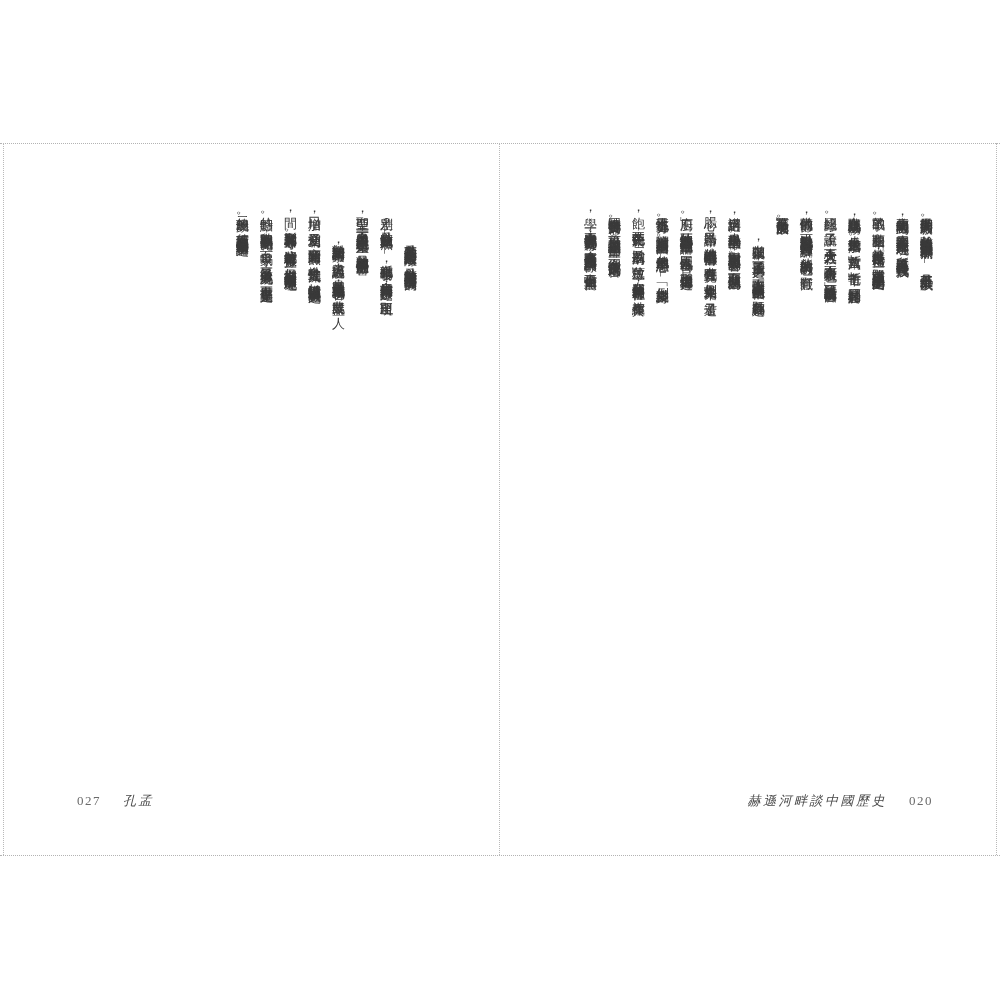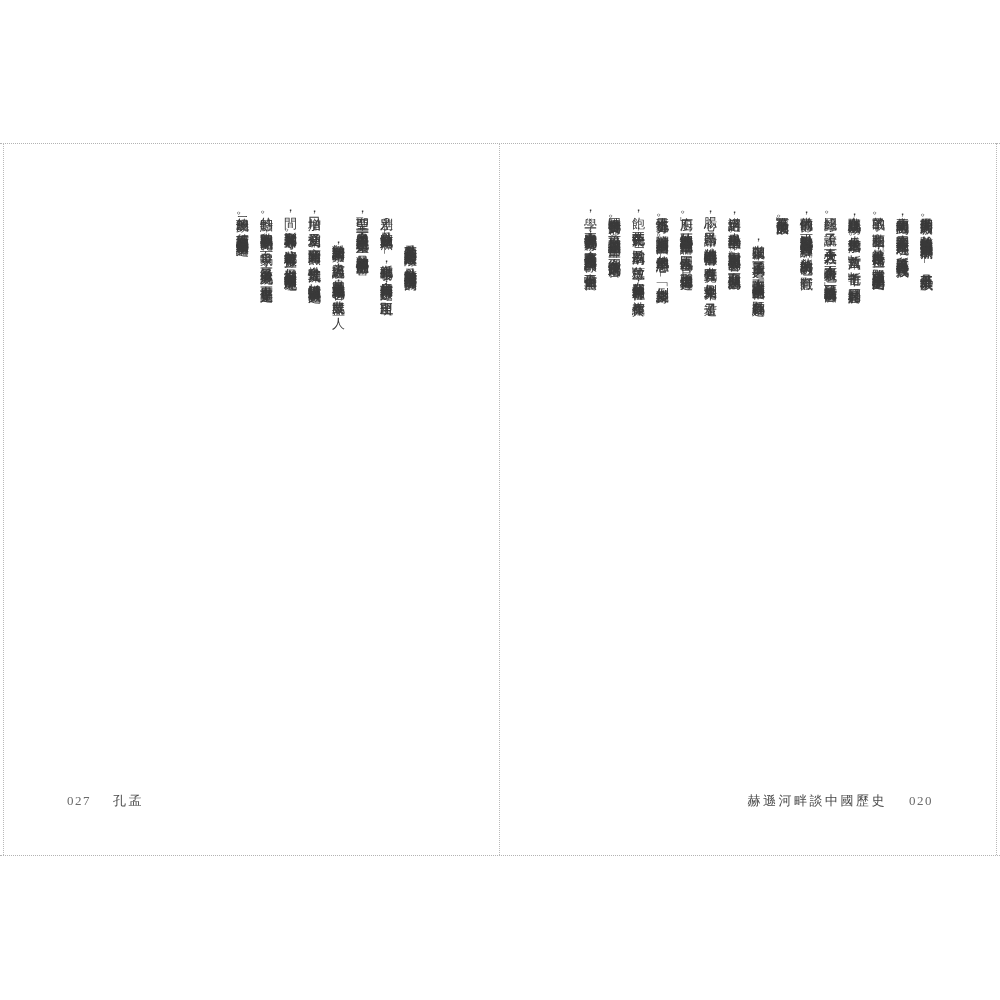--- a/index.html
+++ b/index.html
@@ -27,24 +27,24 @@
   .col{
     height:552px;
     font-size:13px;
     line-height:14px;            
     letter-spacing:0.55px;       
     margin-block-end:10px;       
     white-space:nowrap;
   }
   
   .footer{position:absolute;top:792px;font-size:13px;color:#5a5a5a;display:flex;align-items:baseline;}
-  .footer.left-footer{left:67px;justify-content:space-between;}
+  .footer.left-footer{left:77px;justify-content:space-between;}
   .footer.right-footer{right:67px;}
   .footer .num{letter-spacing:1.5px;color:#6a6a6a;}
-  .footer .kai{letter-spacing:2.5px;color:#4a4a4a;}
+  .footer .kai{font-style:italic;letter-spacing:2.5px;color:#4a4a4a;}
   .footer .gap{display:inline-block;width:22px;}
 </style>
 </head>
 <body>
 
 <div class="spread">
 
   <div class="h-line top"></div>
   <div class="h-line bottom"></div>
   <div class="v-line left"></div>

